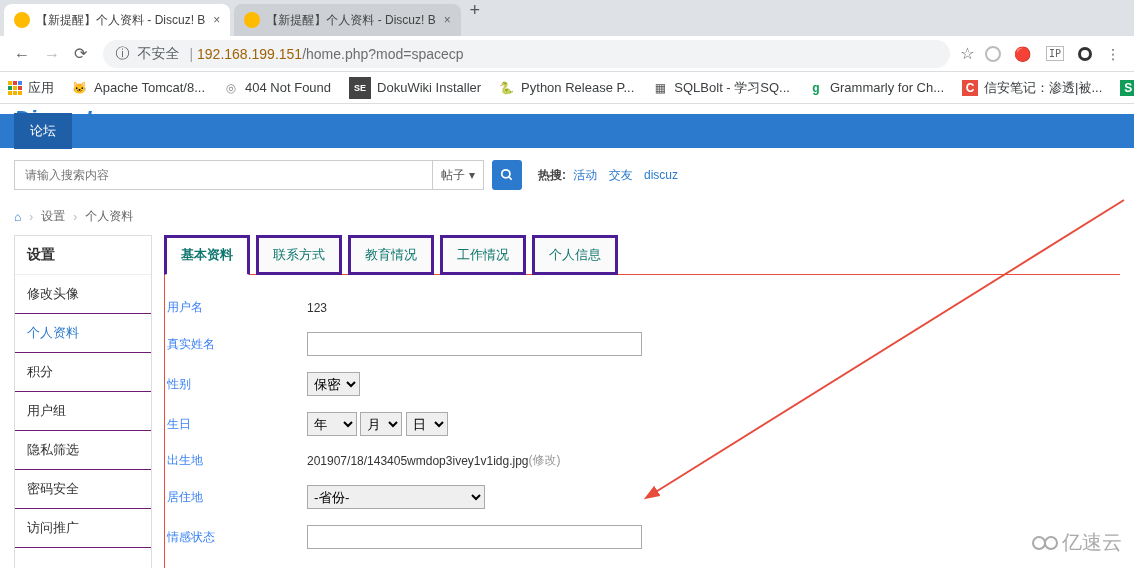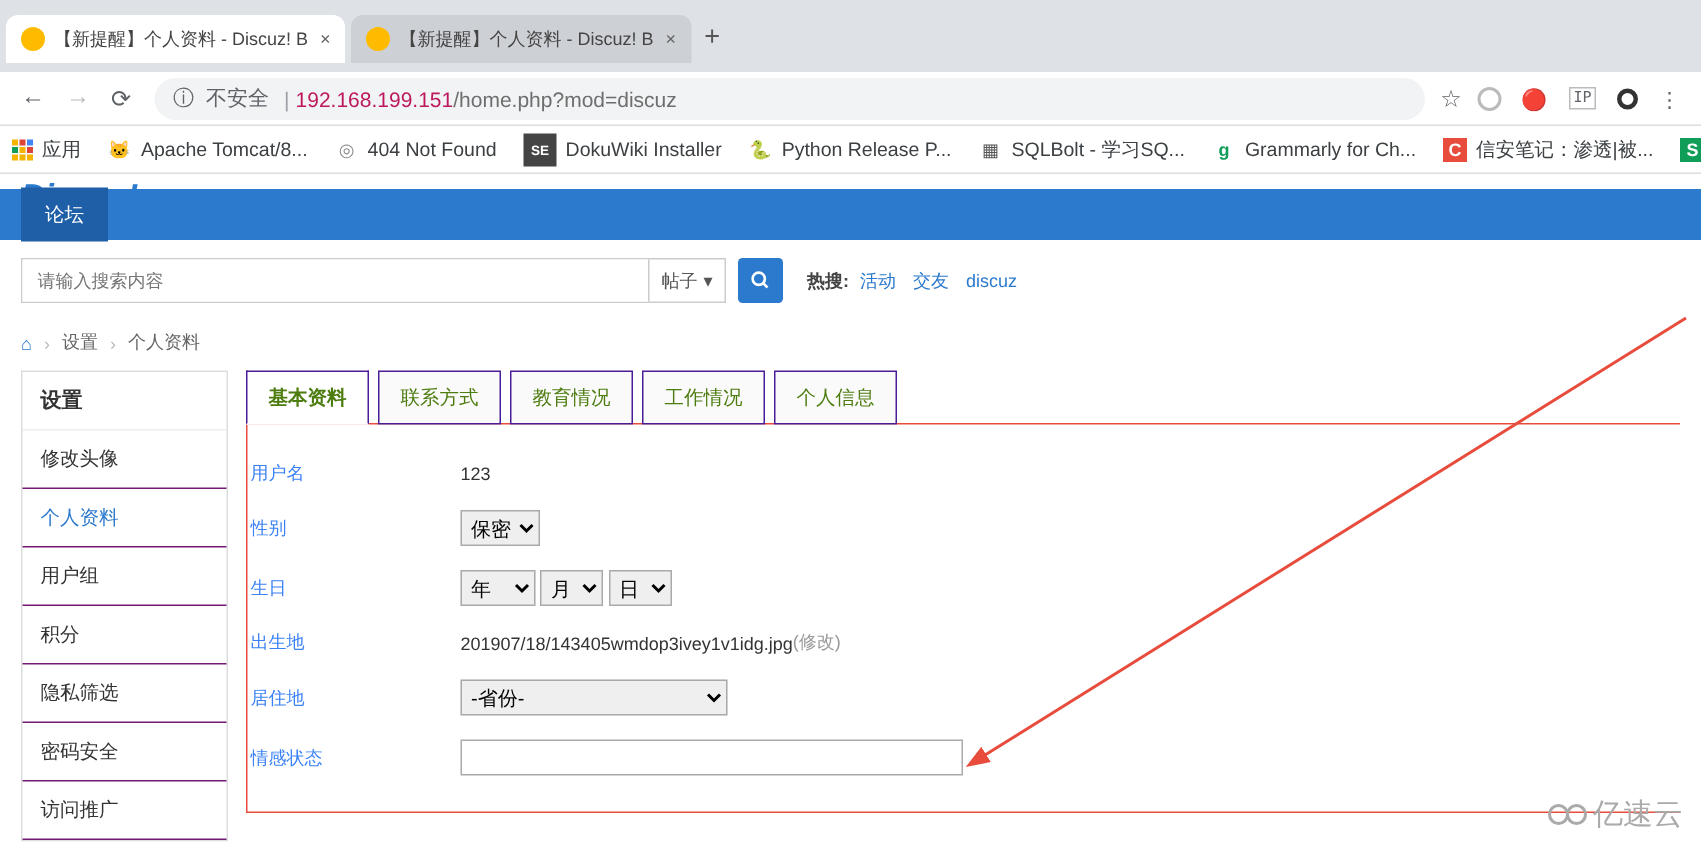--- a/index.html
+++ b/index.html
@@ -1,34 +1,34 @@
 <!DOCTYPE html>
 <html><head>
 <meta charset="utf-8">
 <style>
   * { box-sizing: border-box; margin: 0; padding: 0; }
   body { font-family: Arial, "Microsoft YaHei", sans-serif; font-size: 12px; color: #333; background: #fff; width: 1134px; }
   
   
-  .browser-tabs { display: flex; align-items: center; height: 48px; background: #dee1e6; }
+  .browser-tabs { display: flex; height: 36px; background: #dee1e6; }
   .tab { display: flex; align-items: center; height: 32px; padding: 0 10px; background: #fff; border-radius: 8px 8px 0 0; margin-top: 4px; margin-left: 4px; font-size: 12px; color: #444; max-width: 230px; }
   .tab.inactive { background: #cdd0d5; }
   .tab .favicon { width: 16px; height: 16px; background: #ffbb00; border-radius: 50%; margin-right: 6px; flex-shrink: 0; }
   .tab .title { white-space: nowrap; overflow: hidden; text-overflow: ellipsis; flex: 1; }
   .tab .close { margin-left: 8px; color: #666; cursor: pointer; }
   .new-tab { width: 28px; text-align: center; font-size: 18px; color: #555; cursor: pointer; }
   
   .addr-bar { display: flex; align-items: center; height: 36px; padding: 0 8px; gap: 10px; border-bottom: 1px solid #ddd; }
   .nav-icons { display: flex; gap: 14px; color: #5f6368; font-size: 16px; padding: 0 6px; }
   .nav-icons span.disabled { color: #bbb; }
   .url-box { flex: 1; display: flex; align-items: center; height: 28px; background: #f1f3f4; border-radius: 14px; padding: 0 12px; font-size: 14px; color: #202124; }
   .url-box .info { margin-right: 8px; color: #5f6368; }
   .url-box .insecure { color: #5f6368; margin-right: 6px; }
   .url-box .sep { color: #9aa0a6; margin: 0 4px; }
-  .url-box .host { color: #be185d; }
+  .url-box .host { color: #a16207; }
   .url-box .path { color: #6e6e6e; }
   .addr-right { display: flex; gap: 14px; color: #5f6368; font-size: 14px; align-items: center; padding-right: 6px; }
   
   .bookmarks { display: flex; align-items: center; height: 32px; padding: 0 8px; gap: 18px; border-bottom: 1px solid #ddd; font-size: 13px; color: #3c4043; }
   .bm { display: flex; align-items: center; gap: 6px; cursor: pointer; white-space: nowrap; }
   .bm .ico { width: 16px; height: 16px; display: inline-flex; align-items: center; justify-content: center; font-size: 12px; }
   .apps-ico { display: grid; grid-template-columns: repeat(3, 4px); grid-template-rows: repeat(3, 4px); gap: 1px; }
   .apps-ico span { background: #f4b400; }
   .apps-ico span:nth-child(2){background:#db4437;} .apps-ico span:nth-child(3){background:#4285f4;}
   .apps-ico span:nth-child(4){background:#0f9d58;} .apps-ico span:nth-child(6){background:#db4437;}
@@ -52,21 +52,21 @@
   .crumb .ar { color: #bbb; }
   
   .main { display: flex; padding: 0 14px; gap: 12px; }
   .side { width: 138px; border: 1px solid #ddd; }
   .side-h { padding: 10px 12px; font-weight: bold; font-size: 14px; border-bottom: 1px solid #eee; }
   .side-i { display: block; padding: 10px 12px; border-bottom: 1px solid #701a75; color: #333; text-decoration: none; cursor: pointer; font-size: 13px; }
   .side-i.active { color: #2b7acd; }
   
   .content { flex: 1; position: relative; }
   .tabs { display: flex; gap: 6px; margin-bottom: 0; }
-  .tabs .t { border: 1px solid #4c1d95; padding: 8px 14px; background: #fafafa; font-size: 13px; color: #4d7c0f; cursor: pointer; }
+  .tabs .t { border: 3px solid #4c1d95; padding: 8px 14px; background: #fafafa; font-size: 13px; color: #0f766e; cursor: pointer; }
   .tabs .t.active { background: #fff; border-bottom: 1px solid #fff; position: relative; z-index: 2; font-weight: bold; }
   .panel { border: 1px solid #e74c3c; border-top: 1px solid #ccc; margin-top: -1px; padding: 16px 0 0 0; border-right: none; }
   .panel.red-top { border-top: 1px solid #e74c3c; }
   .frow { display: flex; align-items: center; padding: 8px 0 8px 2px; font-size: 12px; }
   .frow .lbl { width: 140px; color: #3b82f6; }
   .frow .val { color: #333; }
   .frow input[type=text] { border: 1px solid #aaa; height: 24px; width: 335px; padding: 0 6px; }
   .frow select { border: 1px solid #aaa; height: 24px; padding: 0 2px; background: #efefef; }
   .frow select.wide { width: 178px; }
   .modify { color: #999; }
@@ -98,21 +98,21 @@
   <div class="nav-icons">
     <span>←</span>
     <span class="disabled">→</span>
     <span>⟳</span>
   </div>
   <div class="url-box">
     <span class="info">ⓘ</span>
     <span class="insecure">不安全</span>
     <span class="sep">|</span>
     <span class="host">192.168.199.151</span>
-      <span class="path">/home.php?mod=discuz</span>
+      <span class="path">/home.php?mod=spacecp</span>
   </div>
   <span style="color:#5f6368;font-size:16px;">☆</span>
   <div class="addr-right">
     <span style="width:16px;height:16px;border:2px solid #bbb;border-radius:50%;"></span>
     <span style="color:#db4437;">🔴</span>
     <span style="font-family:monospace;border:1px solid #bbb;padding:1px 2px;font-size:10px;">IP</span>
     <span style="width:14px;height:14px;border:3px solid #333;border-radius:50%;"></span>
     <span>⋮</span>
   </div>
 </div>
@@ -199,22 +199,22 @@
   <span>设置</span>
   <span class="ar">›</span>
   <span>个人资料</span>
 </div>
 
 <div class="main">
   <div class="side">
     <div class="side-h">设置</div>
     <a class="side-i">修改头像</a>
     <a class="side-i active">个人资料</a>
+    <a class="side-i">积分</a>
     <a class="side-i">用户组</a>
-    <a class="side-i">积分</a>
     <a class="side-i">隐私筛选</a>
     <a class="side-i">密码安全</a>
     <a class="side-i">访问推广</a>
   </div>
 
   <div class="content">
     <svg class="arrow-svg" width="700" height="340">
       <defs>
           <marker id="ah" markerWidth="10" markerHeight="10" refX="2" refY="3" orient="auto">
             <path d="M0,0 L0,6 L8,3 z" fill="#e74c3c"></path>
@@ -230,20 +230,24 @@
       <div class="t">工作情况</div>
       <div class="t">个人信息</div>
     </div>
 
     <div class="panel red-top">
       <div class="frow">
         <div class="lbl">用户名</div>
         <div class="val">123</div>
       </div>
       <div class="frow">
+        <div class="lbl">真实姓名</div>
+        <input type="text" style="">
+      </div>
+      <div class="frow">
         <div class="lbl">性别</div>
         <select><option>保密</option></select>
       </div>
       <div class="frow">
         <div class="lbl">生日</div>
         <select style="width:50px;"><option>年</option></select>&nbsp;
         <select style="width:42px;"><option>月</option></select>&nbsp;
         <select style="width:42px;"><option>日</option></select>
       </div>
       <div class="frow">

